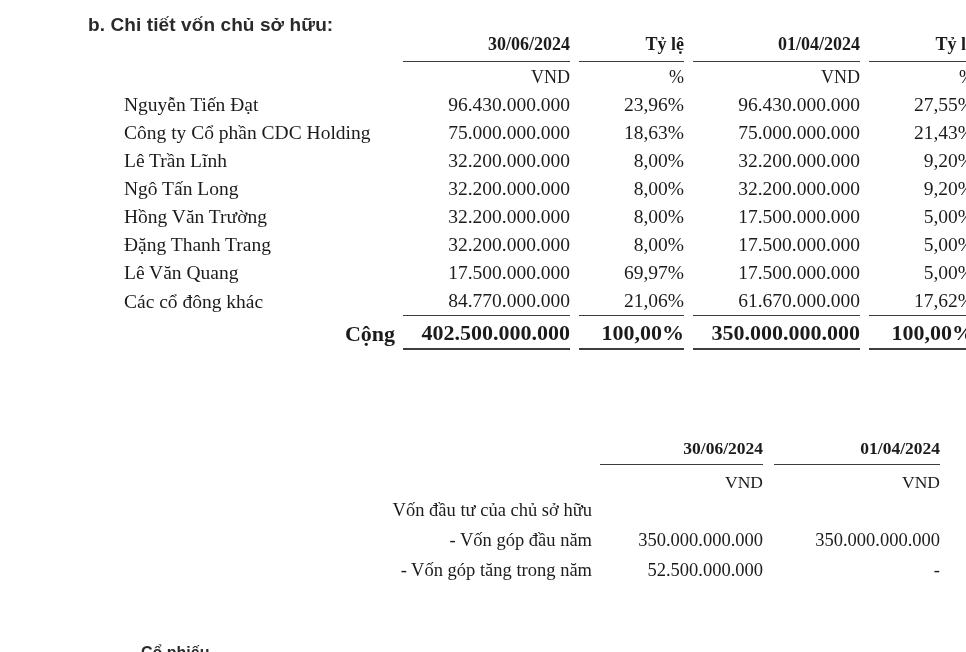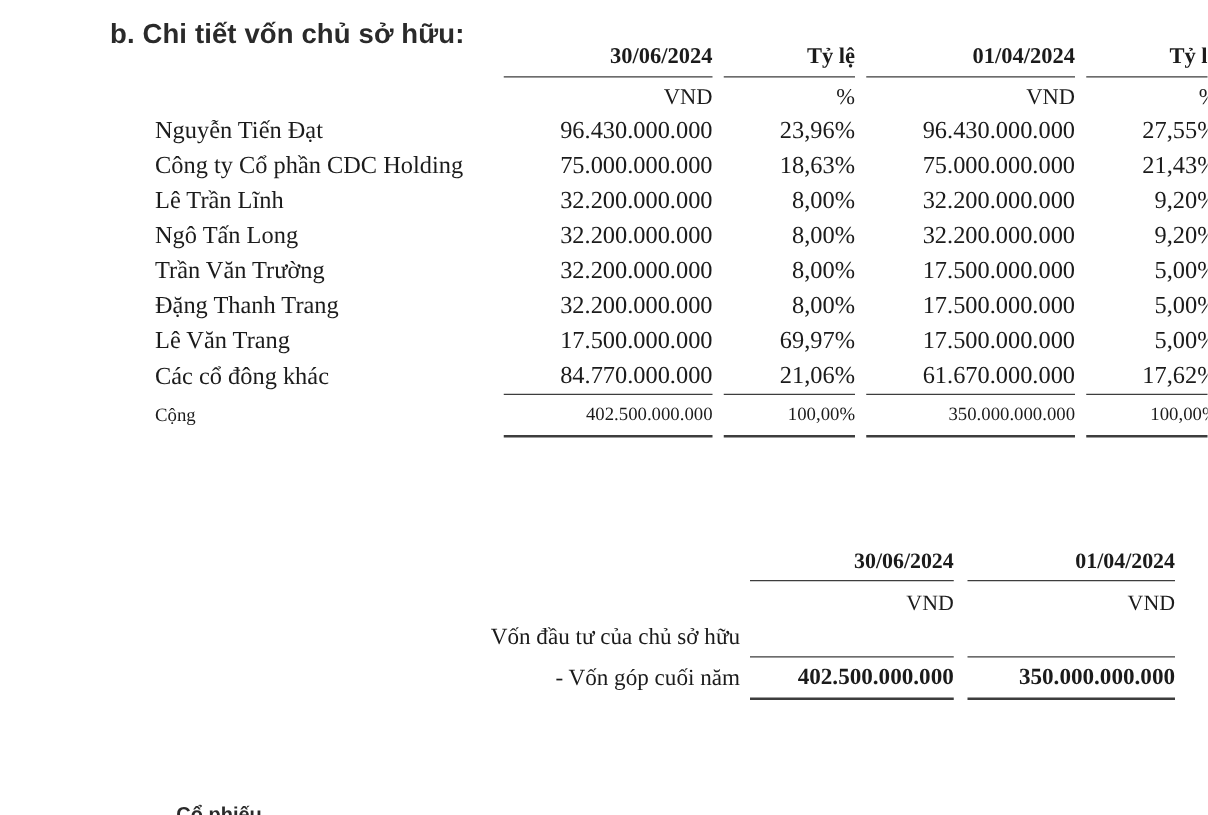--- a/index.html
+++ b/index.html
@@ -24,21 +24,21 @@
   }
 
   
   .sec-head {
     position: absolute;
     font-family: "Liberation Sans", sans-serif;
     font-weight: bold;
     color: #2a2a2a;
     white-space: nowrap;
   }
-  #head-b      { left: 88px;  top: 14px;  font-size: 22px; letter-spacing: .1px; }
+  #head-b      { left: 88px;  top: 14px;  font-size: 19px; letter-spacing: .1px; }
   #head-trans  { left: 141px; top: 385px; font-size: 16px;   letter-spacing: -.05px; }
   #head-shares { left: 141px; top: 644px; font-size: 16px; }
 
   
   .tbl {
     position: absolute;
     border-collapse: collapse;
     table-layout: fixed;
   }
 
@@ -93,22 +93,23 @@
   #tbl-own .unit {
     text-align: right;
     font-size: 18px;
     line-height: 27px;
     height: 28px;
     padding-top: 1px;
   }
 
   
   #tbl-own tr.total td {
-    font-weight: normal;
-    font-size: 15px;
+    font-weight: bold;
+    font-size: 22px;
+    text-align: right;
   }
   #tbl-own tr.total td.num,
   #tbl-own tr.total td.lbl {
     height: 32px;
     line-height: 31px;
   }
   #tbl-own tr.total td.num {
     border-top: 1.5px solid #3d3d3d;
     border-bottom: 2.4px solid #3d3d3d;
   }
@@ -253,41 +254,41 @@
         <td class="lbl">Ngô Tấn Long</td>
         <td class="num">32.200.000.000</td>
         <td></td>
         <td class="num">8,00%</td>
         <td></td>
         <td class="num">32.200.000.000</td>
         <td></td>
         <td class="num">9,20%</td>
       </tr>
       <tr>
-        <td class="lbl">Trần Văn Trường</td>
+        <td class="lbl">Hồng Văn Trường</td>
         <td class="num">32.200.000.000</td>
         <td></td>
         <td class="num">8,00%</td>
         <td></td>
         <td class="num">17.500.000.000</td>
         <td></td>
         <td class="num">5,00%</td>
       </tr>
       <tr>
         <td class="lbl">Đặng Thanh Trang</td>
         <td class="num">32.200.000.000</td>
         <td></td>
         <td class="num">8,00%</td>
         <td></td>
         <td class="num">17.500.000.000</td>
         <td></td>
         <td class="num">5,00%</td>
       </tr>
       <tr>
-        <td class="lbl">Lê Văn Trang</td>
+        <td class="lbl">Lê Văn Quang</td>
         <td class="num">17.500.000.000</td>
         <td></td>
         <td class="num">69,97%</td>
         <td></td>
         <td class="num">17.500.000.000</td>
         <td></td>
         <td class="num">5,00%</td>
       </tr>
       <tr>
         <td class="lbl">Các cổ đông khác</td>
@@ -340,24 +341,30 @@
         <td class="unit">VND</td>
       </tr>
     </thead>
     <tbody>
       <tr>
         <td class="lbl">Vốn đầu tư của chủ sở hữu</td>
         <td class="num"></td>
         <td></td>
         <td class="num"></td>
       </tr>
-      <tr class="final">
-        <td class="lbl">- Vốn góp cuối năm</td>
-        <td class="num">402.500.000.000</td>
-        <td></td>
+      <tr>
+        <td class="lbl">- Vốn góp đầu năm</td>
         <td class="num">350.000.000.000</td>
+        <td></td>
+        <td class="num">350.000.000.000</td>
+      </tr>
+      <tr>
+        <td class="lbl">- Vốn góp tăng trong năm</td>
+        <td class="num">52.500.000.000</td>
+        <td></td>
+        <td class="num">-</td>
       </tr>
     </tbody>
   </table>
 
   <div class="sec-head" id="head-shares">Cổ phiếu</div>
 
 </div>
 
 </body></html>

